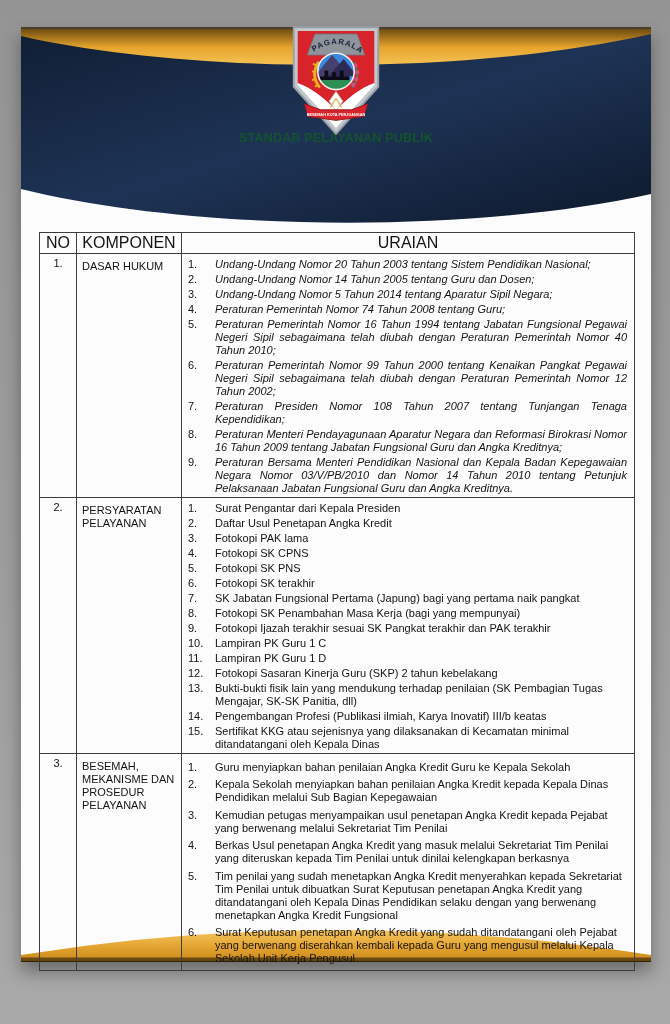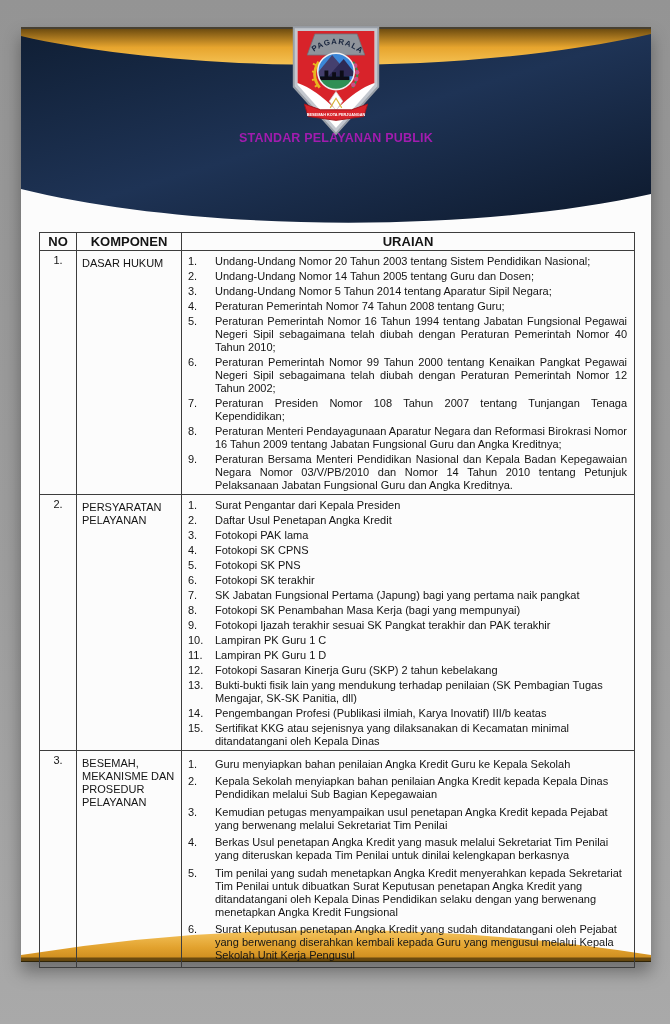--- a/index.html
+++ b/index.html
@@ -11,38 +11,38 @@
   .document{
     position:absolute;left:21px;top:27px;width:630px;height:935px;
     background:#fcfcfc;box-shadow:0 10px 16px rgba(0,0,0,.35);
   }
   .header-art{position:absolute;top:0;left:0;z-index:1;}
   .footer-art{position:absolute;bottom:0;left:0;z-index:1;}
   .crest{position:absolute;top:-4px;left:50%;transform:translateX(-50%);
     width:96px;height:116px;z-index:6;}
   .title-block{
     position:absolute;top:103px;left:0;width:100%;text-align:center;z-index:5;
-    color:#a21caf;font-weight:bold;font-size:12.5px;line-height:16.5px;letter-spacing:.2px;
+    color:#14532d;font-weight:bold;font-size:12.5px;line-height:16.5px;letter-spacing:.2px;
   }
   table.std{
     position:absolute;top:205px;left:18px;width:595px;height:708px;z-index:3;
     border-collapse:collapse;table-layout:fixed;background:transparent;
   }
   .std th,.std td{border:1px solid #3d3d3d;vertical-align:top;color:#141414;}
   .std th{
-    font-size:13px;font-weight:bold;text-align:center;height:15px;padding:1px 2px;
+    font-size:16px;font-weight:normal;text-align:center;height:15px;padding:1px 2px;
   }
   .std td{font-size:11px;}
   td.cell-no{text-align:center;padding-top:3px;}
   td.cell-komp{padding:6px 2px 0 5px;line-height:13px;}
   td.cell-uraian{padding:2px 7px 0 6px;}
   .item{display:flex;margin:2px 0;}
   .item .num{flex:0 0 27px;line-height:13px;}
   .item .item-text{flex:1;line-height:13px;}
-  tr.r0 .item-text{text-align:justify;}
+  tr.r0 .item-text{text-align:justify;font-style:italic;}
   tr.r2 .item{margin:4.5px 0;}
   tr.r0{height:228px;}
   tr.r1{height:255px;}
 </style>
 </head>
 <body>
 
 <div class="document">
 
   <svg class="header-art" width="630" height="222" viewBox="0 0 630 222" preserveAspectRatio="none" aria-hidden="true">

